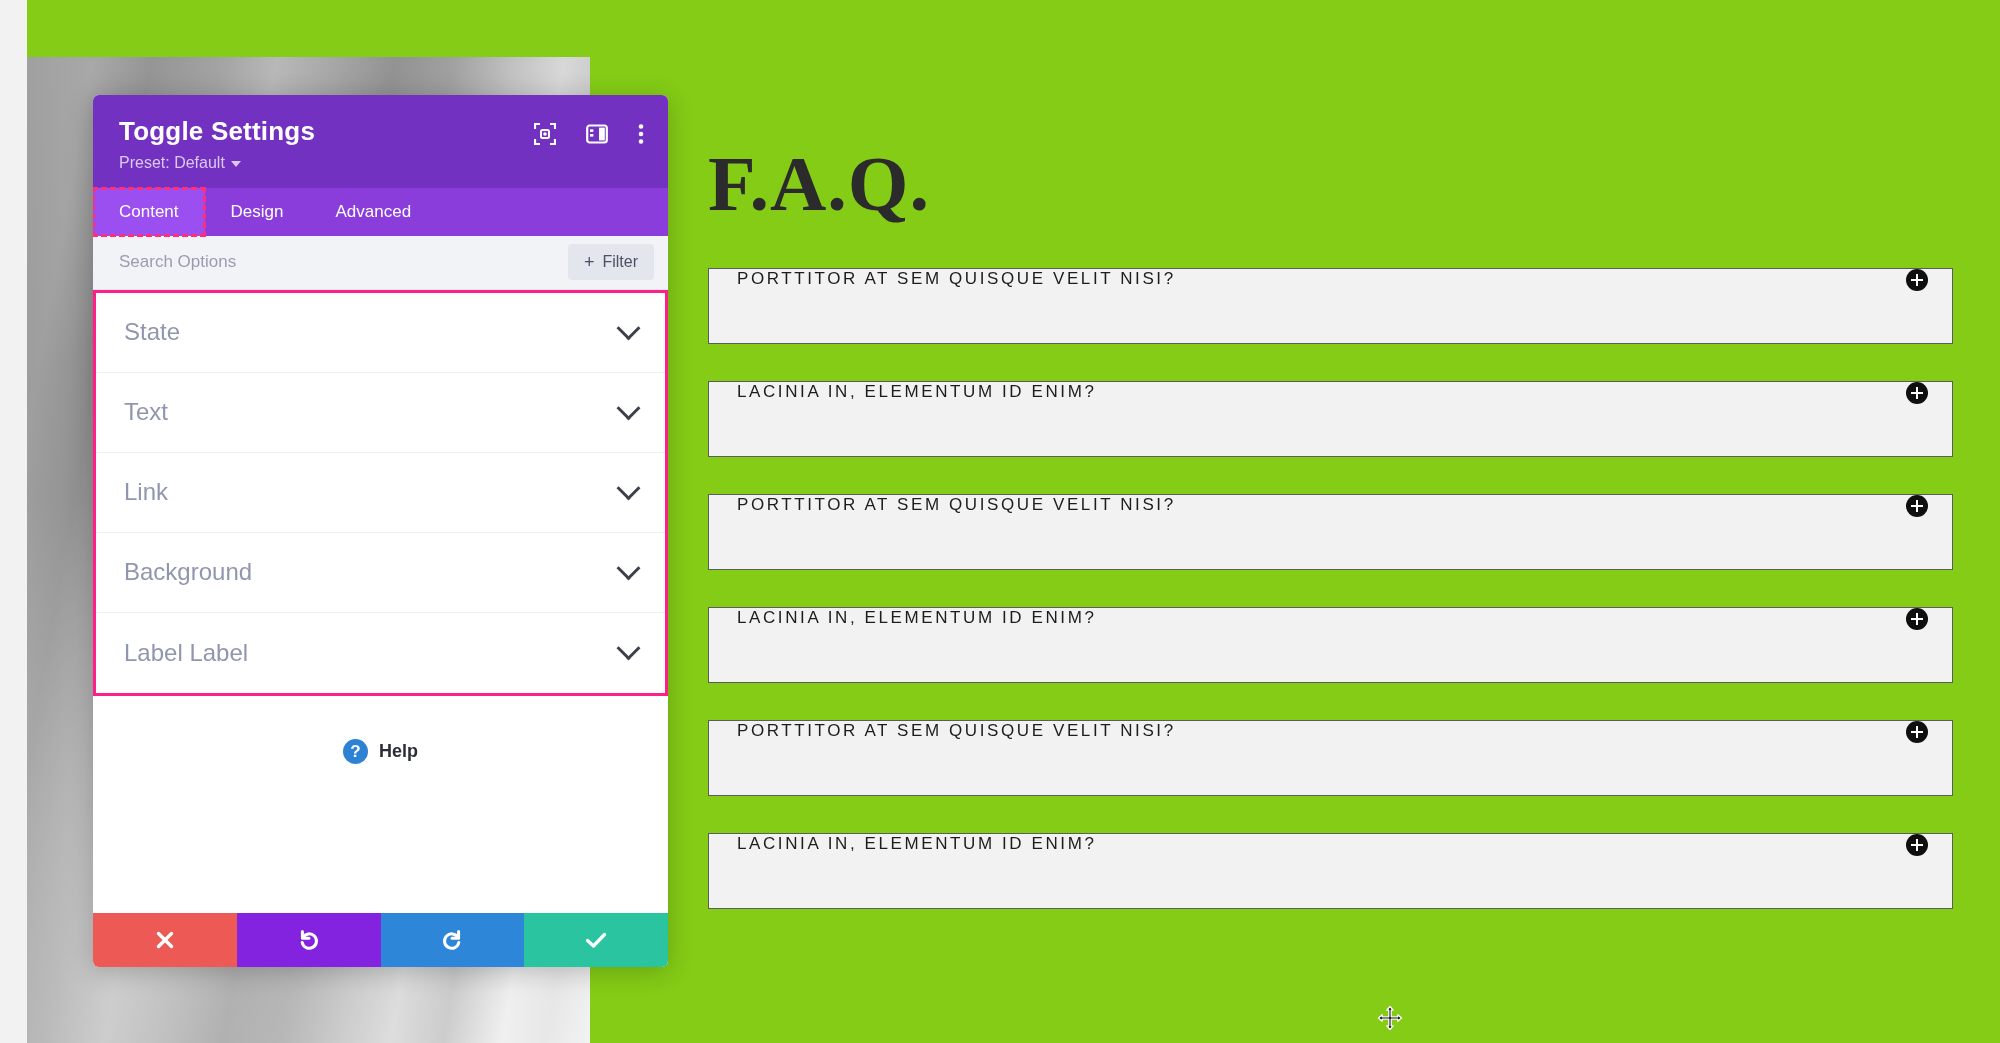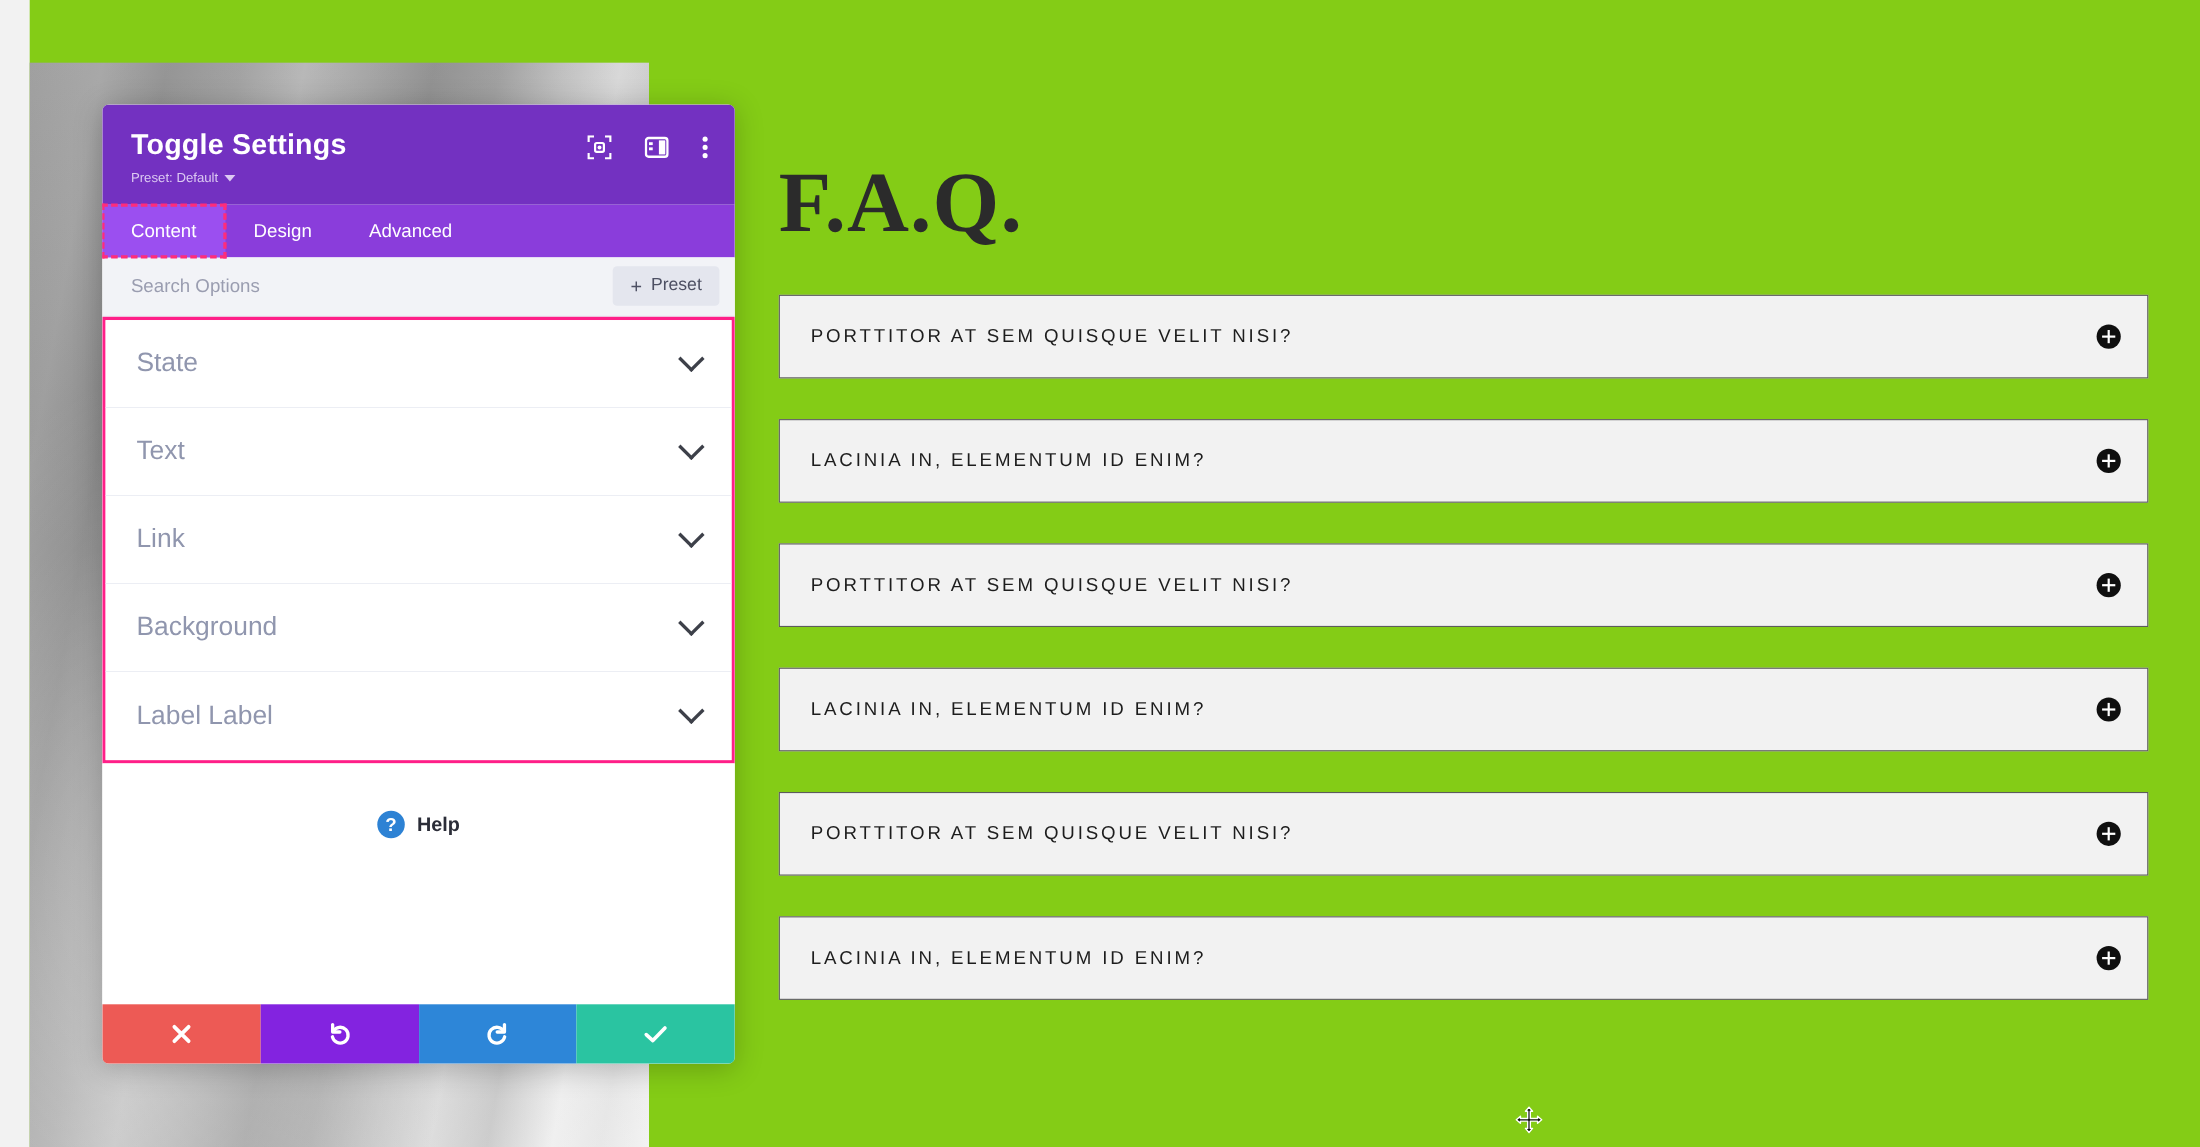--- a/index.html
+++ b/index.html
@@ -68,21 +68,21 @@
   .panel-title {
     color: #ffffff;
     font-size: 26px;
     font-weight: bold;
     letter-spacing: 0.2px;
     line-height: 1.15;
   }
   .panel-preset {
     margin-top: 7px;
     color: #dcc9f2;
-    font-size: 12px;
+    font-size: 16px;
     font-weight: normal;
     display: inline-flex;
     align-items: center;
     gap: 6px;
     cursor: pointer;
   }
   .preset-caret {
     display: inline-block;
     width: 0; height: 0;
     border-left: 5px solid transparent;
@@ -254,21 +254,20 @@
     position: absolute;
     top: 268px;
     left: 0;
     width: 1245px;
   }
   .faq-row {
     height: 76px;
     border: 1px solid #5c5c5c;
     background: #f2f2f2;
     display: flex;
-    align-items: center;
     justify-content: space-between;
     padding: 0 24px 0 28px;
     margin-bottom: 37px;
     cursor: pointer;
   }
   .faq-q {
     font-size: 17px;
     color: #1d1d1d;
     letter-spacing: 2.6px;
     font-weight: normal;
@@ -351,21 +350,21 @@
     <div class="tabs">
       <div class="tab active">Content</div>
       <div class="tab">Design</div>
       <div class="tab">Advanced</div>
     </div>
 
     <div class="search-row">
       <input class="search-input" type="text" placeholder="Search Options" style="">
       <button class="filter-btn">
         <span class="filter-plus">+</span>
-        <span>Preset</span>
+        <span>Filter</span>
       </button>
     </div>
 
     <div class="accordion-wrap">
       <div class="acc-item">
         <span class="acc-label">State</span>
         <span class="chev"></span>
       </div>
       <div class="acc-item">
         <span class="acc-label">Text</span>

